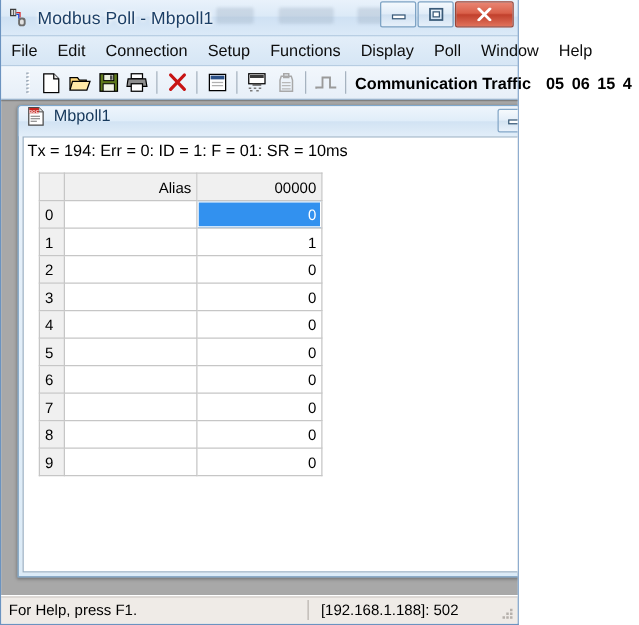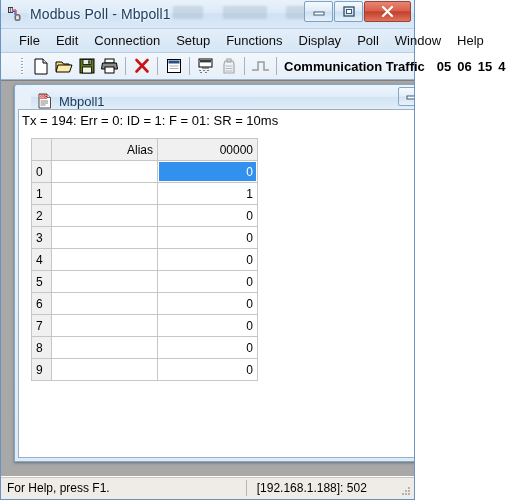--- a/index.html
+++ b/index.html
@@ -93,21 +93,20 @@
   .winbtn svg { display:block; }
 
   
   #menu-bar {
     flex: 0 0 23px;
     height: 23px;
     background: linear-gradient(to bottom, #e3eef9 0%, #d6e6f5 100%);
     border-bottom: 1px solid #b7cde2;
     display: flex;
     align-items: center;
-    padding-left: 10px;
   }
   .menu-item {
     font-size: 13px;
     color: #0d0d0d;
     padding: 2px 8px;
     white-space: nowrap;
     cursor: default;
   }
 
   
@@ -173,23 +172,22 @@
     display: flex;
     flex-direction: column;
     box-shadow: 0 1px 3px rgba(0,0,0,0.35);
   }
   #child-title-bar {
     flex: 0 0 24px;
     height: 24px;
     position: relative;
     background: linear-gradient(to bottom, #eef5fc 0%, #e0edf9 48%, #d2e3f3 52%, #e2eef9 100%);
     display: flex;
-    align-items: flex-end;
+    align-items: flex-start;
     border-radius: 2px 2px 0 0;
-    margin-left: 16px;
   }
   #child-title-icon {
     width: 16px; height: 16px;
     margin-left: 6px; margin-right: 6px;
     flex: 0 0 16px;
   }
   #child-title-text {
     font-size: 13px;
     color: #17395c;
     white-space: nowrap;

